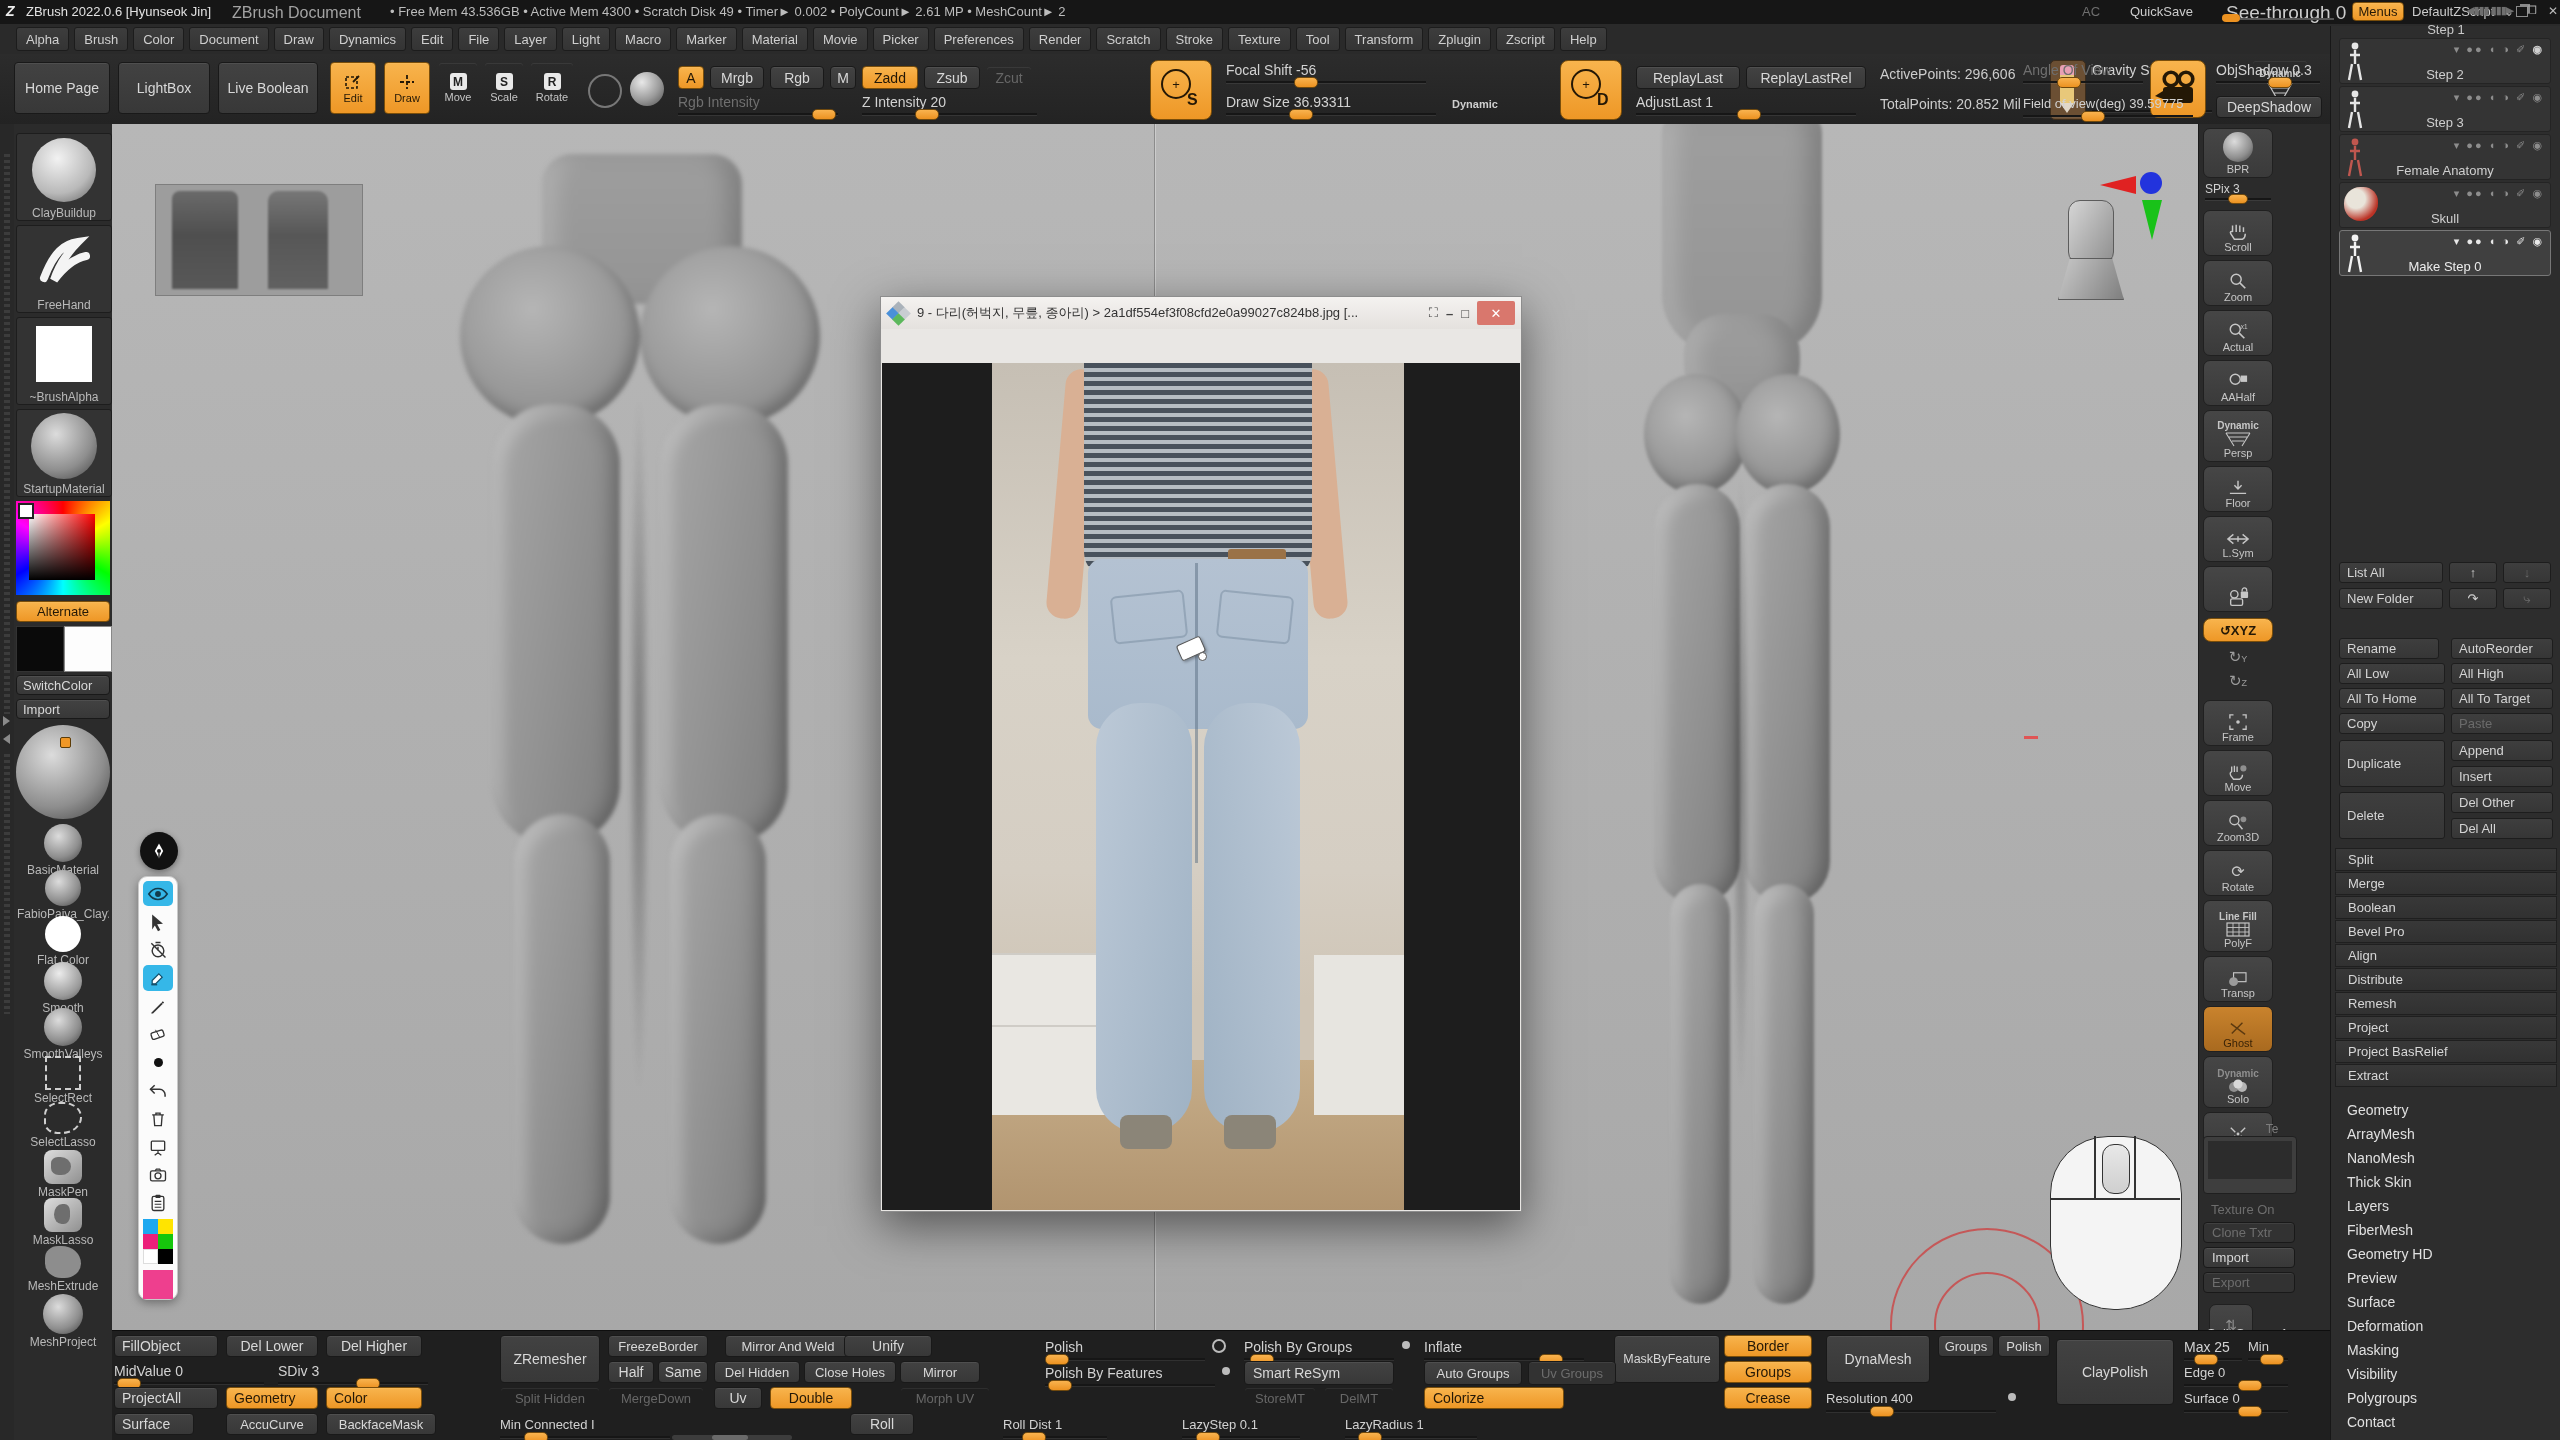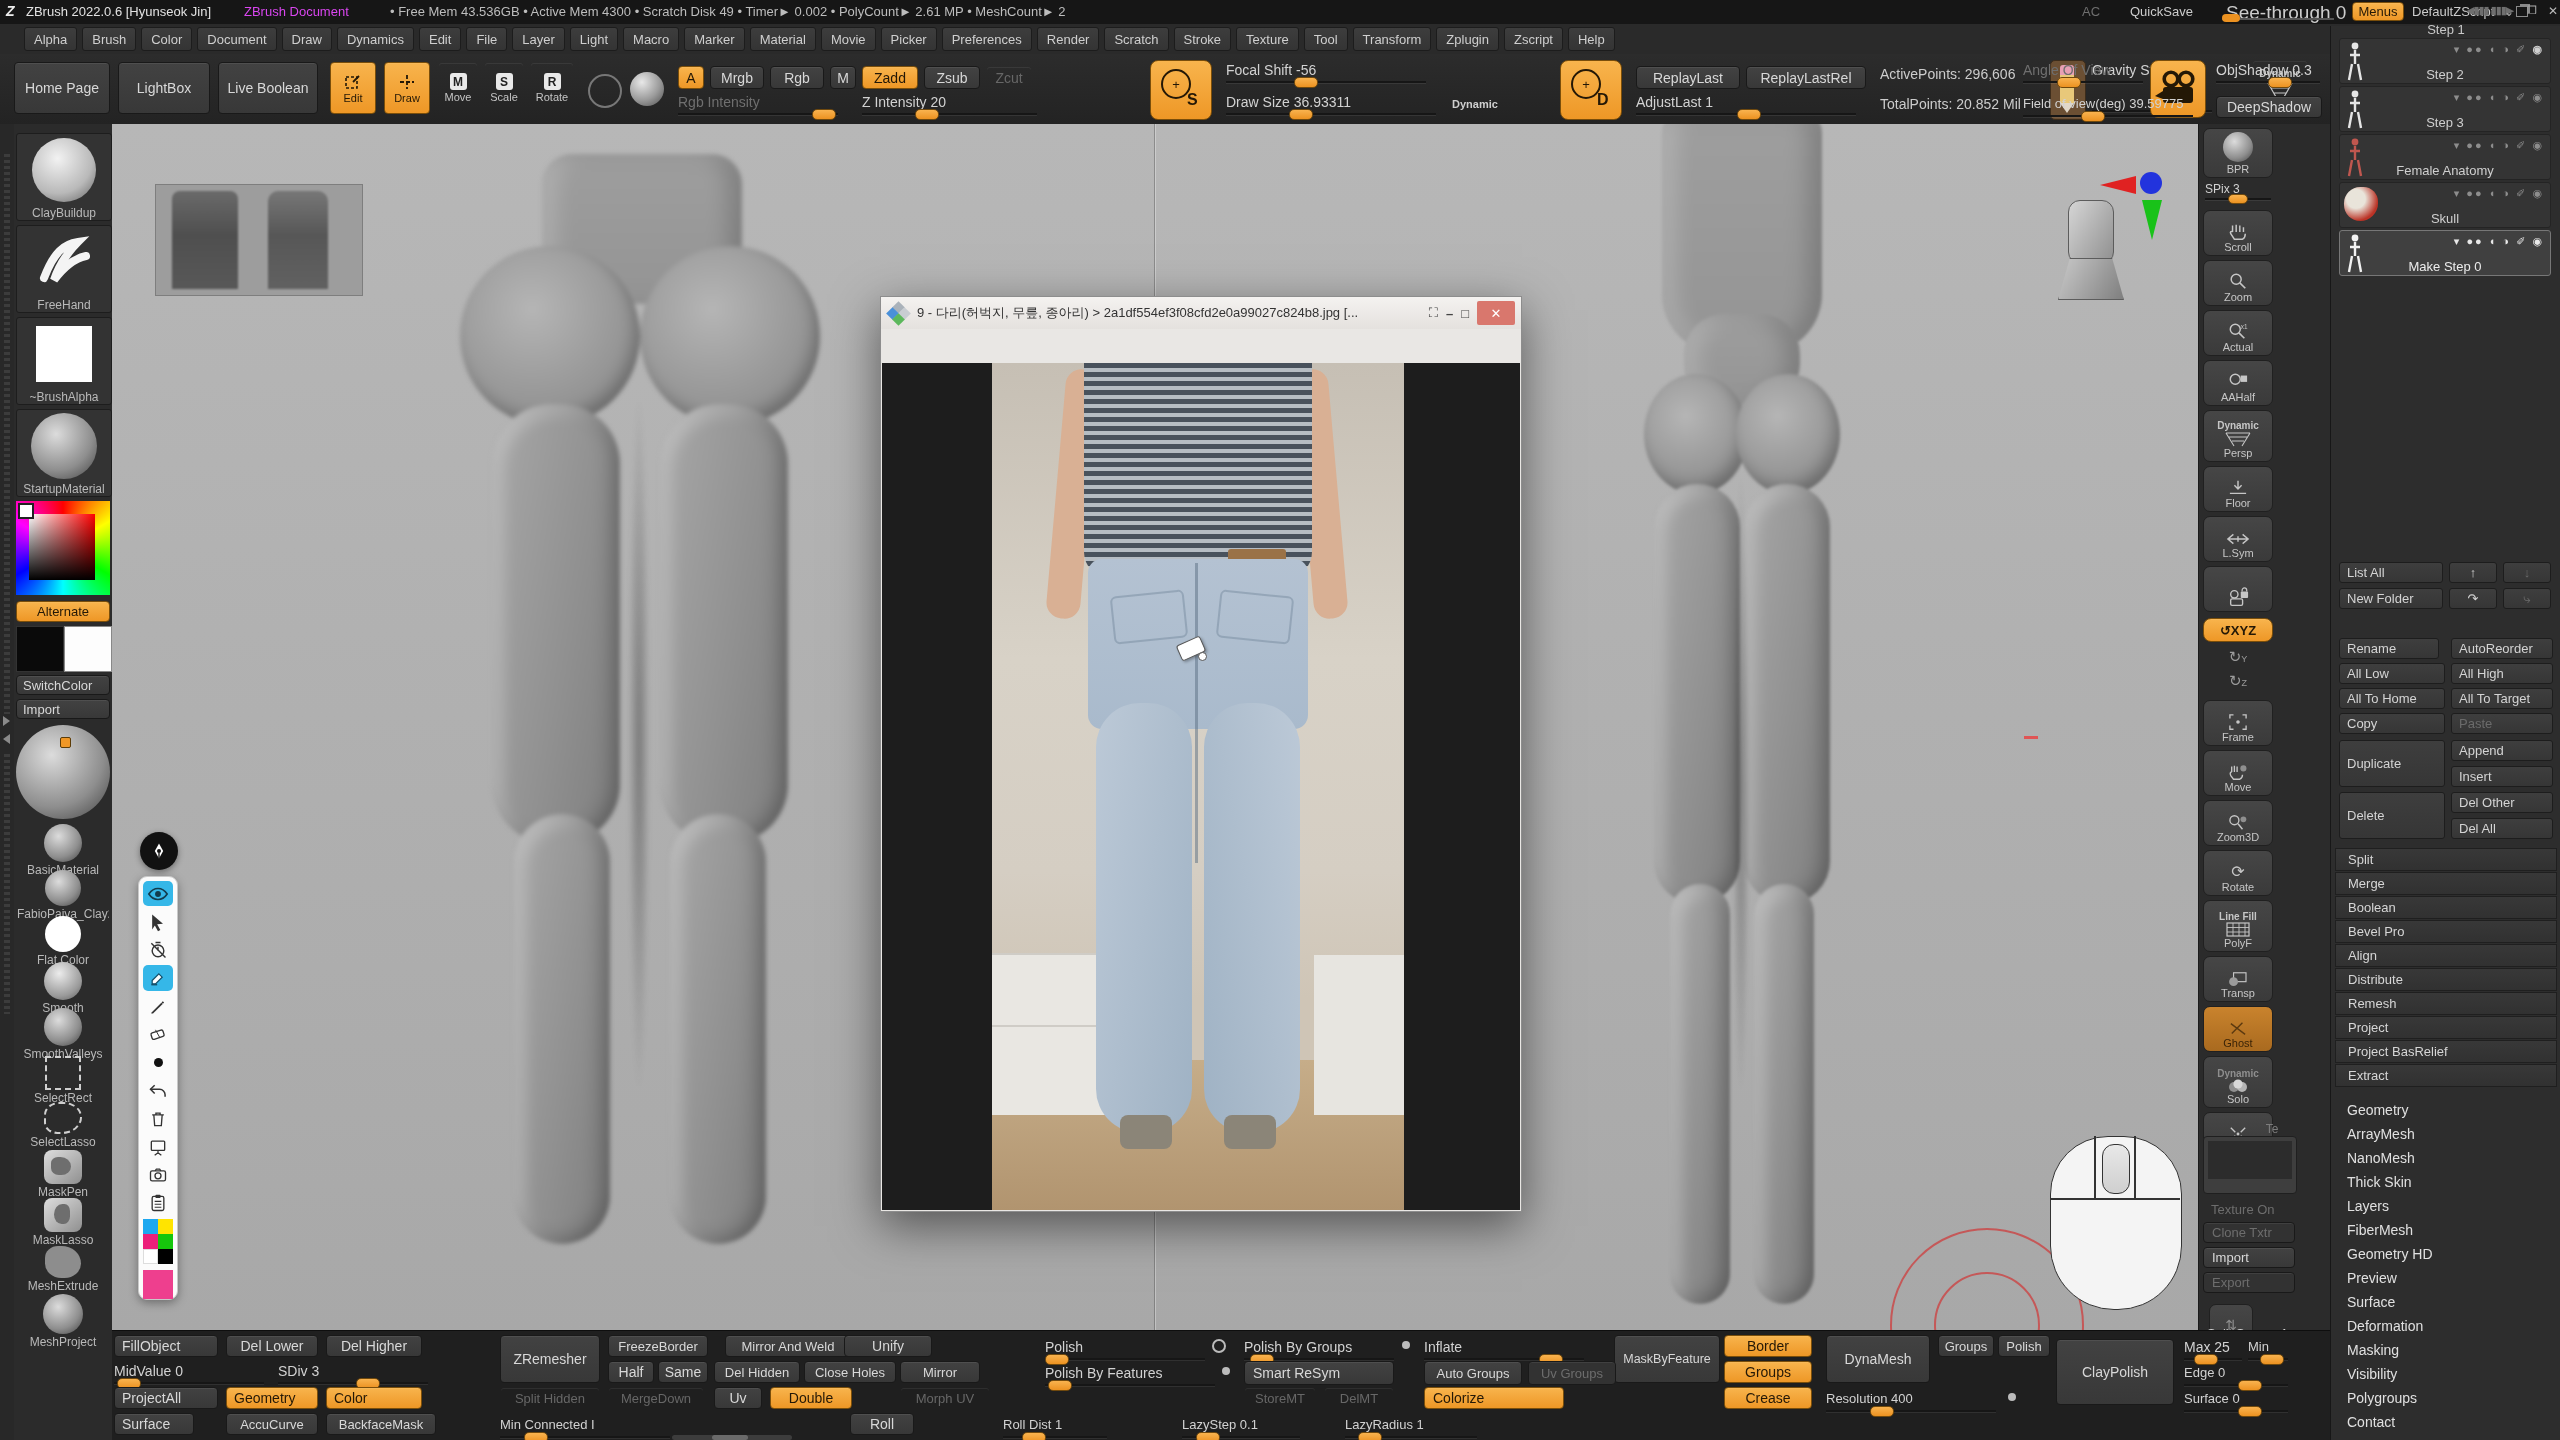--- a/index.html
+++ b/index.html
@@ -15,21 +15,21 @@
   .lab{position:absolute;color:#cccccc;font-size:14px;white-space:nowrap;}
   .lab.dim{color:#6f6f6f;}
   .sl{position:absolute;color:#d2d2d2;font-size:14px;white-space:nowrap;}
   .sl .tr{position:absolute;left:0;top:19px;height:2px;background:#161616;box-shadow:0 1px 0 rgba(255,255,255,.08);width:100%;}
   .sl .kn{position:absolute;top:15px;width:22px;height:9px;border-radius:5px;
           background:linear-gradient(#f9b34f,#ec9221);border:1px solid #70490d;}
   .sl.dim{color:#6f6f6f;}
   
   #titlebar{position:absolute;left:0;top:0;width:2560px;height:24px;background:#161616;color:#c9c9c9;font-size:13px;}
   #titlebar .z{position:absolute;left:6px;top:3px;color:#eee;font-weight:bold;font-style:italic;font-size:14px;}
-  #menubar{position:absolute;left:0;top:24px;width:2560px;height:30px;background:#2a2a2a;display:flex;gap:5px;padding:3px 0 0 24px;box-sizing:border-box;}
+  #menubar{position:absolute;left:0;top:24px;width:2560px;height:30px;background:#2a2a2a;display:flex;gap:5px;padding:3px 0 0 16px;box-sizing:border-box;}
   .menu-btn{height:22px;padding:0 9px;display:flex;align-items:center;background:linear-gradient(#3d3d3d,#343434);
             border:1px solid #1c1c1c;border-radius:3px;color:#cfcfcf;font-size:13px;white-space:nowrap;}
   
   #topshelf{position:absolute;left:0;top:54px;width:2560px;height:70px;background:linear-gradient(#2c2c2c,#232323);border-bottom:1px solid #161616;}
   .badge{width:17px;height:17px;background:#e9e9e9;color:#222;border-radius:3px;font-size:12px;font-weight:bold;display:flex;align-items:center;justify-content:center;}
   .tool2{flex-direction:column;gap:1px;font-size:11px;background:transparent;border-color:transparent;color:#c5c5c5;}
   .orangeTile{position:absolute;background:linear-gradient(#f8b44d,#ee9726);border:1px solid #7a4e0a;border-radius:8px;color:#241806;}
   
   #edgebar{position:absolute;left:0;top:124px;width:14px;height:1316px;background:#282828;}
   #lefttray{position:absolute;left:14px;top:124px;width:98px;height:1316px;background:#2b2b2b;}
@@ -82,21 +82,21 @@
   svg{display:block;}
 </style>
 </head>
 <body>
 
 <div id="stage">
 
   <div id="titlebar">
     <span class="z">Z</span>
     <span class="lab" style="left:26px;top:4px;color:#e2e2e2;font-size:13px">ZBrush 2022.0.6 [Hyunseok Jin]</span>
-    <span class="lab" style="left:244px;top:4px;color:#d946ef;font-size:13px">ZBrush Document</span>
+    <span class="lab" style="left:232px;top:4px;color:#a3a3a3;font-size:16px">ZBrush Document</span>
     <span class="lab" style="left:390px;top:4px;color:#bdbdbd;font-size:13px">• Free Mem 43.536GB • Active Mem 4300 • Scratch Disk 49 •  Timer► 0.002 • PolyCount► 2.61 MP  • MeshCount► 2</span>
     <span class="lab dim" style="left:2082px;top:4px;font-size:13px">AC</span>
     <span class="lab" style="left:2130px;top:4px;font-size:13px">QuickSave</span>
     <span class="lab" style="left:2226px;top:2px;font-size:19px">See-through 0</span>
     <div class="abs" style="left:2222px;top:18px;width:112px;height:2px;background:#555"></div>
     <div class="abs" style="left:2222px;top:14px;width:18px;height:8px;border-radius:4px;background:#ec9221"></div>
     <div class="btn orange" style="left:2352px;top:2px;width:52px;height:19px;font-size:13px">Menus</div>
     <span class="lab" style="left:2412px;top:4px;font-size:13px">DefaultZScript</span>
     <span class="lab dim" style="left:2466px;top:4px;font-size:11px;letter-spacing:-1px">◀▮▮▮ ▮▮▮▶</span>
     <div class="abs" style="left:2516px;top:6px;width:10px;height:9px;border:1px solid #8a8a8a;box-shadow:3px -3px 0 -1px #8a8a8a"></div>

